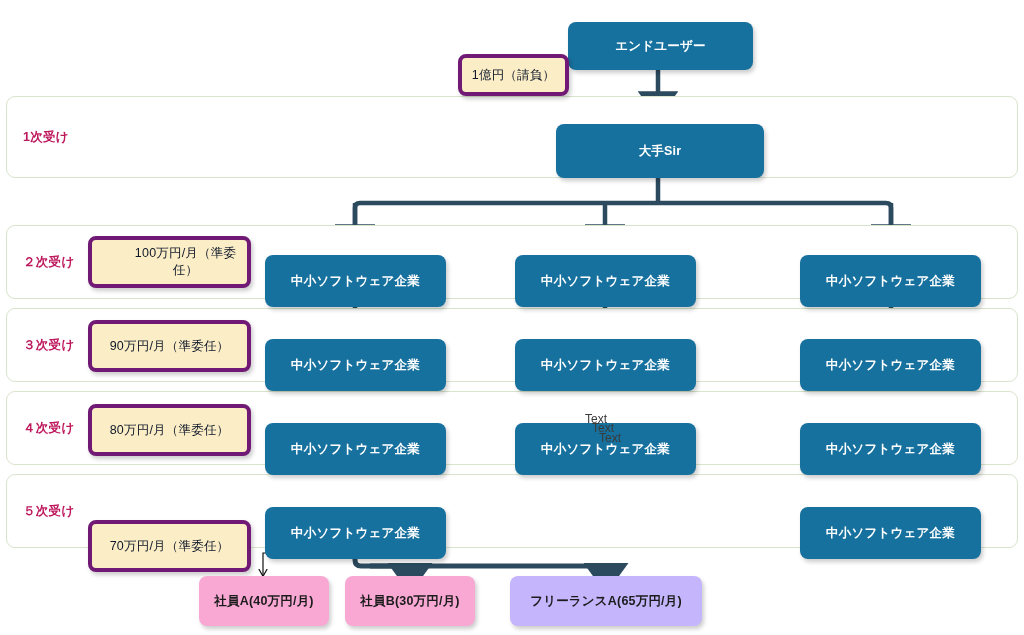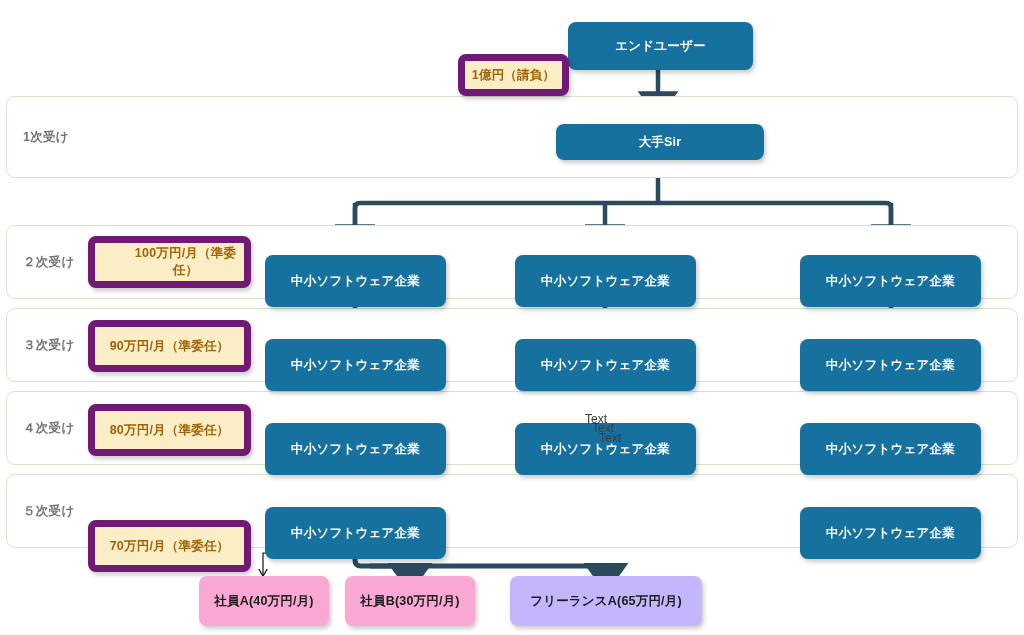--- a/index.html
+++ b/index.html
@@ -33,21 +33,21 @@
     box-sizing: border-box;
     z-index: 2;
   }
   .tier-label {
     position: absolute;
     left: 16px;
     top: 50%;
     transform: translateY(-50%);
     font-size: 12.5px;
     font-weight: bold;
-    color: #737373;
+    color: #be185d;
     letter-spacing: .3px;
     white-space: nowrap;
   }
   
   .node {
     position: absolute;
     box-sizing: border-box;
     border-radius: 8px;
     display: flex;
     align-items: center;
@@ -59,23 +59,23 @@
     z-index: 3;
     box-shadow: 2px 3px 4px rgba(0,0,0,0.20);
   }
   .node.blue {
     background: #17719e;
     color: #ffffff;
     margin-top: 19px;
   }
   .node.cream {
     background: #fbeec6;
-    color: #a16207;
-    border: 7px solid #701a75;
-    font-weight: bold;
+    color: #0f172a;
+    border: 4px solid #701a75;
+    font-weight: normal;
     font-size: 12.5px;
   }
   .node.teal {
     background: #f9a8d4;
     color: #1b1b1b;
   }
   .node.orange {
     background: #c4b5fd;
     color: #1b1b1b;
   }
@@ -146,21 +146,21 @@
   </div>
 
   <div class="tier-row" style="left:6px; top:474px; width:1012px; height:74px;">
     <span class="tier-label">５次受け</span>
   </div>
 
   <div class="node blue" style="left:568px; top:3px; width:185px; height:48px;">エンドユーザー</div>
 
   <div class="node cream" style="left:458px; top:54px; width:111px; height:42px;">1億円（請負）</div>
 
-  <div class="node blue" style="left:556px; top:105px; width:208px; height:36px;">大手Sir</div>
+  <div class="node blue" style="left:556px; top:105px; width:208px; height:54px;">大手Sir</div>
 
   <div class="node cream" style="left:88px; top:236px; width:163px; height:52px;padding-left:32px;">100万円/月（準委任）</div>
   <div class="node blue" style="left:265px; top:236px; width:181px; height:52px;">中小ソフトウェア企業</div>
   <div class="node blue" style="left:515px; top:236px; width:181px; height:52px;">中小ソフトウェア企業</div>
   <div class="node blue" style="left:800px; top:236px; width:181px; height:52px;">中小ソフトウェア企業</div>
 
   <div class="node cream" style="left:88px; top:320px; width:163px; height:52px;">90万円/月（準委任）</div>
   <div class="node blue" style="left:265px; top:320px; width:181px; height:52px;">中小ソフトウェア企業</div>
   <div class="node blue" style="left:515px; top:320px; width:181px; height:52px;">中小ソフトウェア企業</div>
   <div class="node blue" style="left:800px; top:320px; width:181px; height:52px;">中小ソフトウェア企業</div>

